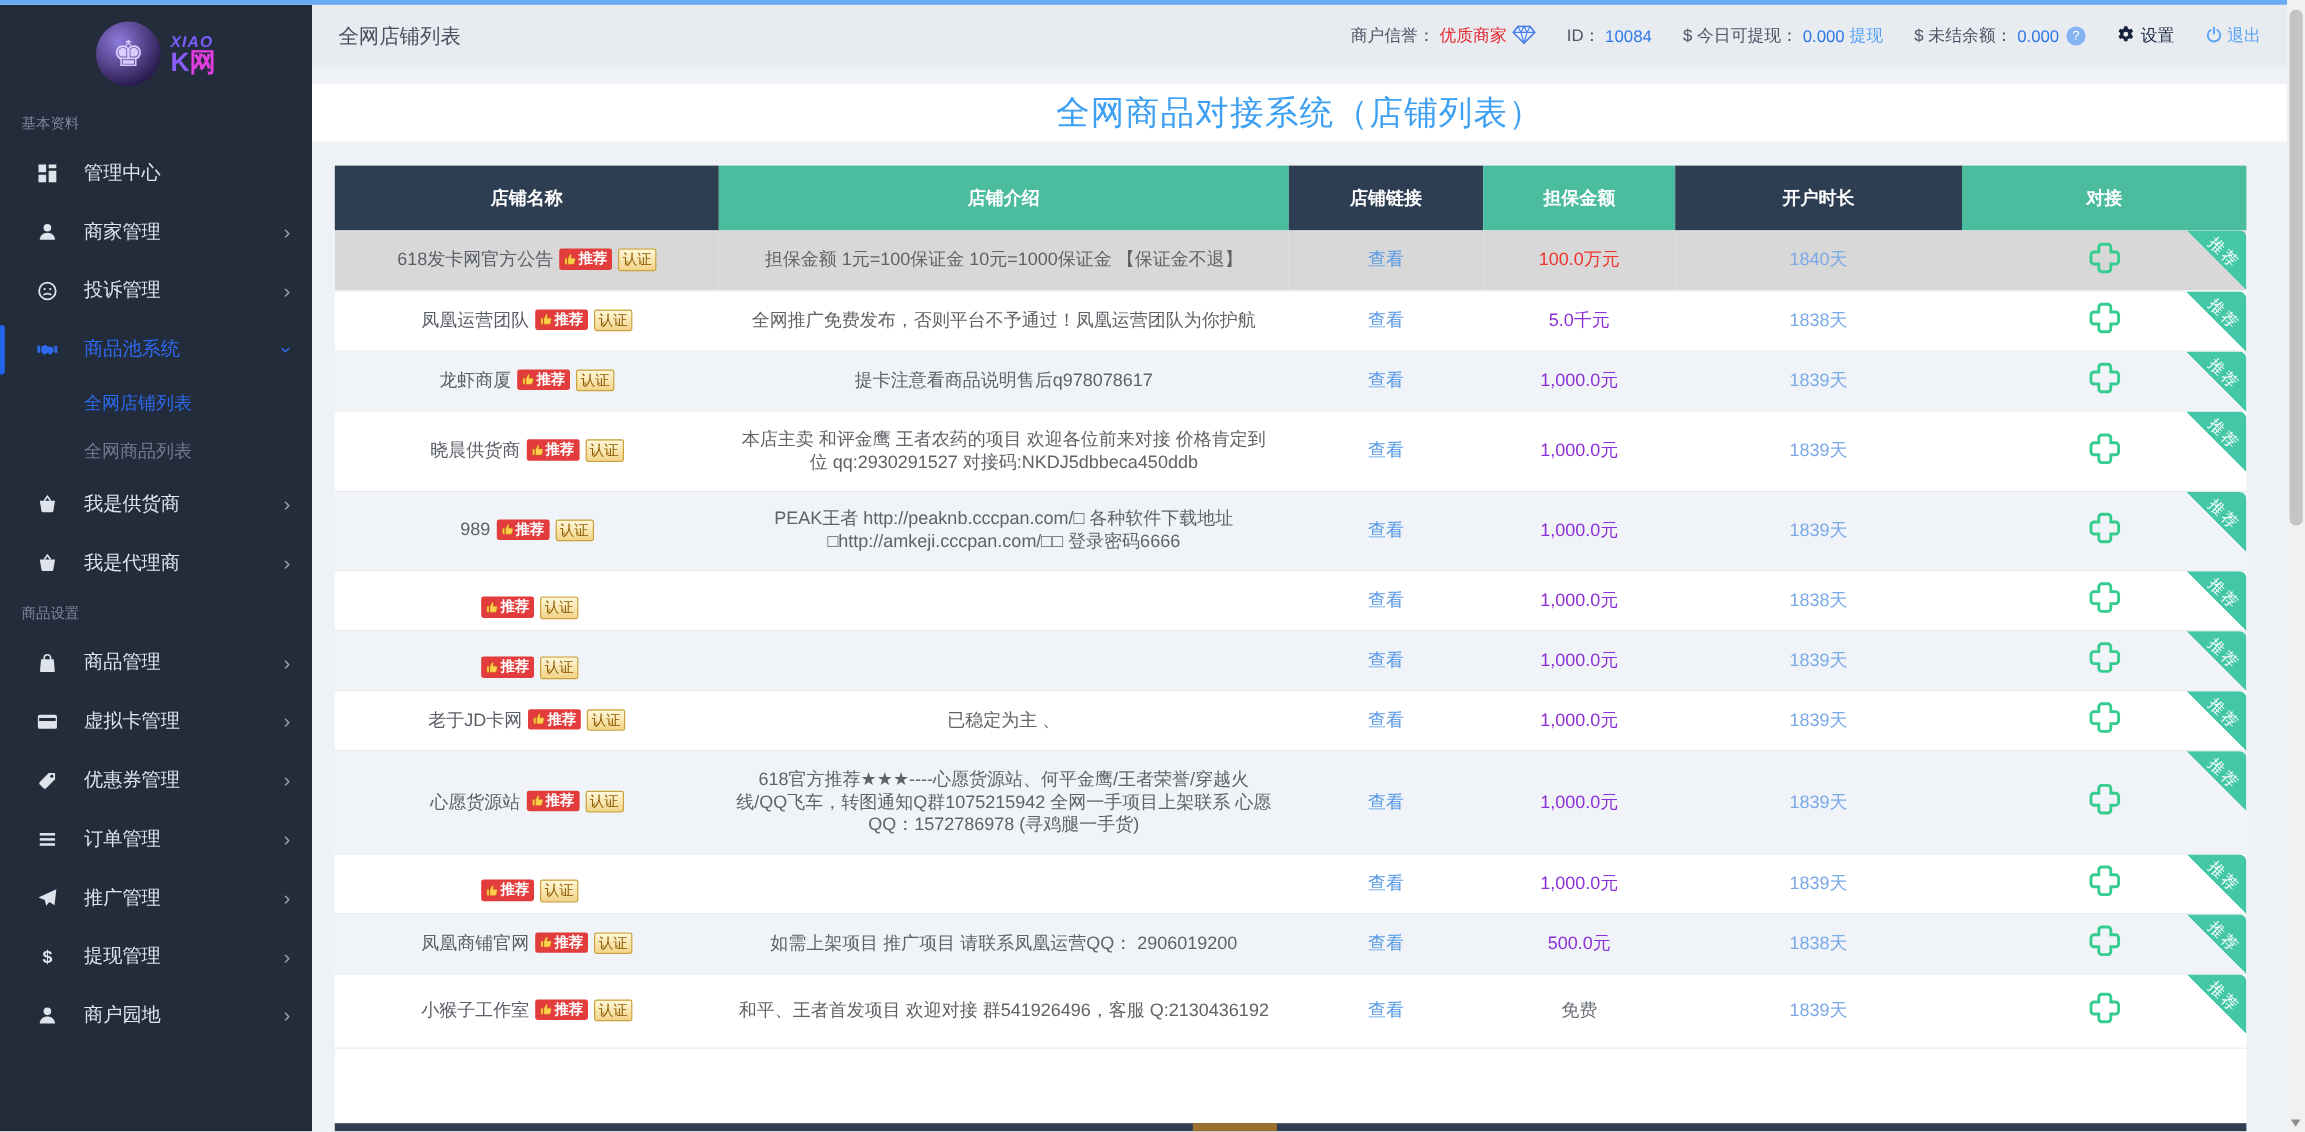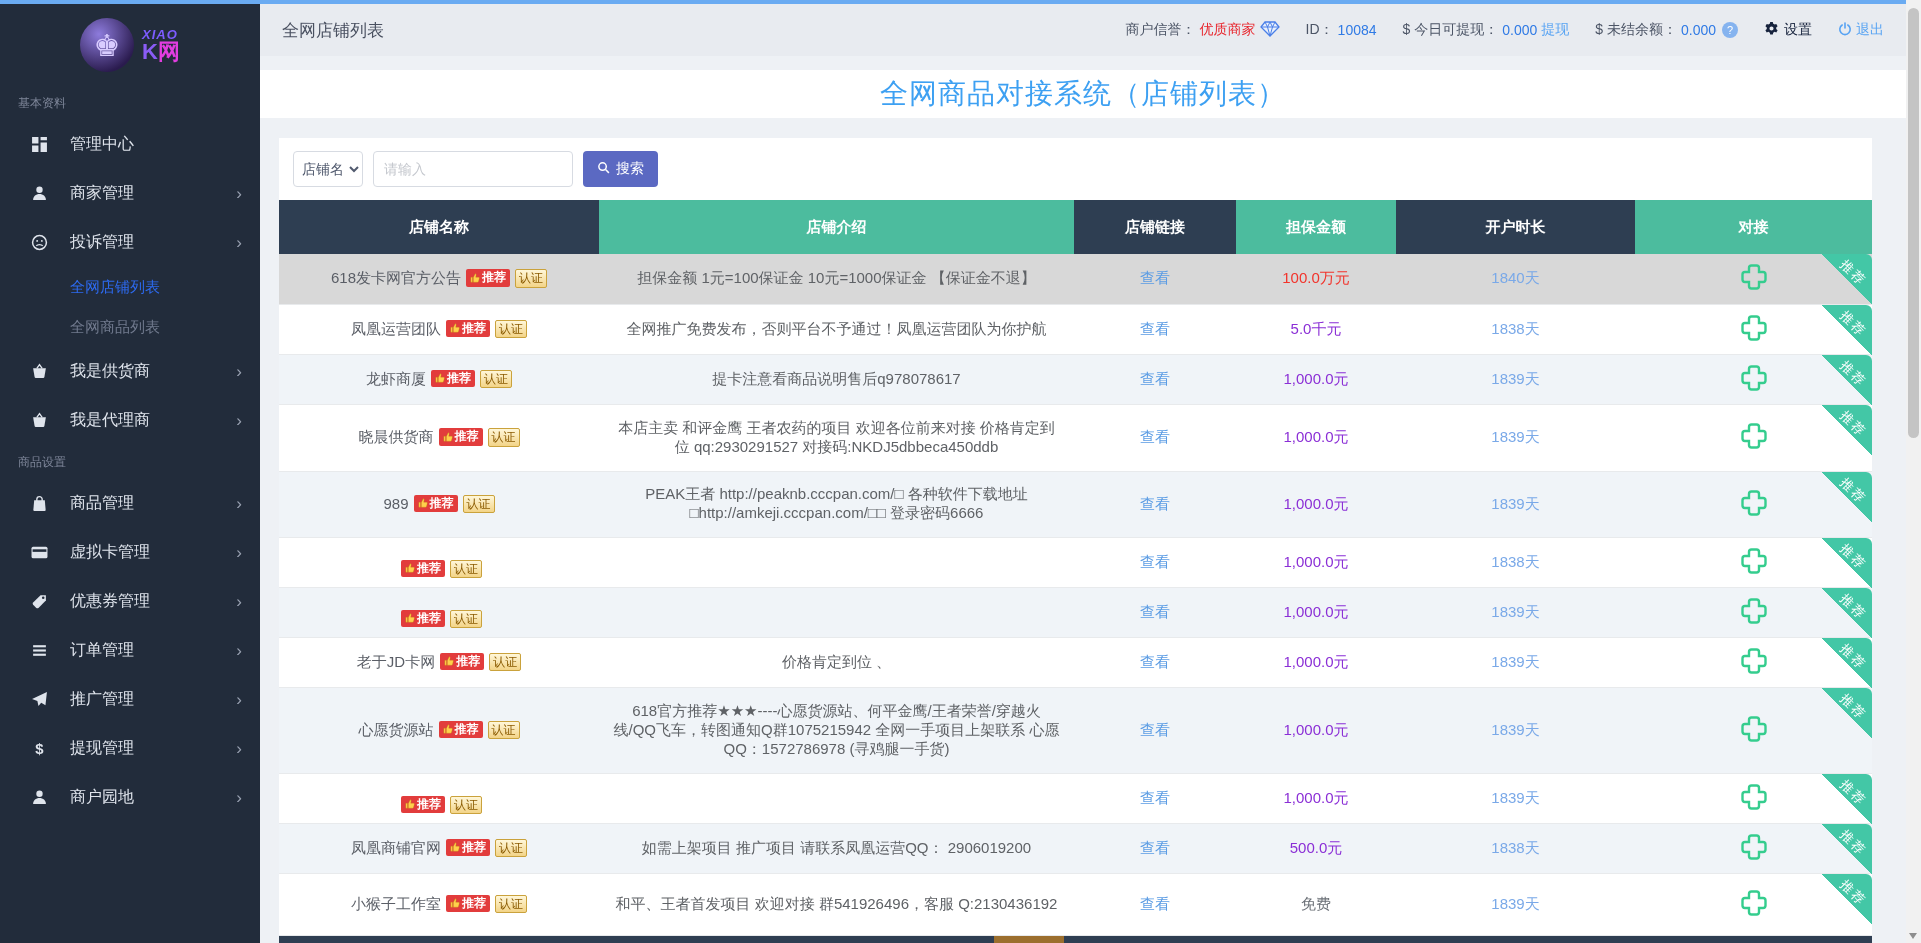--- a/index.html
+++ b/index.html
@@ -122,20 +122,29 @@
             <svg viewBox="0 0 16 16" fill="none" stroke="currentColor">
               <circle cx="8" cy="8" r="6.5" stroke-width="1.4"></circle>
               <circle cx="5.8" cy="6.5" r=".9" fill="currentColor" stroke="none"></circle>
               <circle cx="10.2" cy="6.5" r=".9" fill="currentColor" stroke="none"></circle>
               <path d="M5 11.2c1-1.6 5-1.6 6 0" stroke-width="1.3"></path>
             </svg>
           </span>
           <span>投诉管理</span>
           <span class="chev">›</span>
         </div>
+        <div class="nav-item active">
+          <span class="nav-ic">
+            <svg viewBox="0 0 20 14" fill="currentColor">
+              <path d="M0 3h3v7H0zM17 3h3v7h-3zM4 9V4l4-2 3 2h2l3 1v4l-3 3-3-2-3 2z"></path>
+            </svg>
+          </span>
+          <span>商品池系统</span>
+          <span class="chev">›</span>
+        </div>
         <div class="nav-sub active">全网店铺列表</div>
         <div class="nav-sub">全网商品列表</div>
         <div class="nav-item">
           <span class="nav-ic">
             <svg viewBox="0 0 16 16">
               <path d="M5.5 5L8 1.5 10.5 5" fill="none" stroke="currentColor" stroke-width="1.3"></path>
               <path d="M2 5h12l-1.4 8.2c-.1.5-.5.8-1 .8H4.4c-.5 0-.9-.3-1-.8z" fill="currentColor"></path>
             </svg>
           </span>
           <span>我是供货商</span>
@@ -263,31 +272,20 @@
         <span>退出</span>
       </span>
     </div>
   </div>
 
   <div class="titleband">
     <div class="pagetitle">全网商品对接系统（店铺列表）</div>
   </div>
 
   <div class="card">
-    <div class="searchrow">
-      <select class="fieldsel" id="field-select"><option>店铺名</option></select>
-      <input class="kwinput" placeholder="请输入" style="">
-      <button class="searchbtn">
-        <span><svg width="13" height="13" viewBox="0 0 14 14" fill="none" stroke="#fff" stroke-width="1.6">
-              <circle cx="6" cy="6" r="4"></circle>
-              <path d="M9.2 9.2l3.6 3.6"></path>
-            </svg></span>
-        <span>搜索</span>
-      </button>
-    </div>
     <table class="shops">
       <colgroup>
           <col class="c1">
           <col class="c2">
           <col class="c3">
           <col class="c4">
           <col class="c5">
           <col class="c6">
         </colgroup>
       <thead>
@@ -503,21 +501,21 @@
         <span class="shop-name">老于JD卡网</span>
         <span class="badge-rec">
                   <svg width="10" height="10" viewBox="0 0 12 12">
                     <path d="M1 5h2v6H1zM4 11V5.5L6.2 1c.9 0 1.4.7 1.2 1.5L6.9 5h3.3c.7 0 1.2.7 1 1.4l-1 3.8c-.2.5-.6.8-1.1.8z" fill="#ffd04c" stroke="#b8860b" stroke-width=".4"></path>
                   </svg>
                   <b>推荐</b>
                 </span>
         <span class="badge-cert">认证</span>
       </span>
     </td>
-    <td class="shop-intro">价格肯定到位 、</td>
+    <td class="shop-intro">已稳定为主 、</td>
     <td><span class="view-link">查看</span></td>
     <td><span class="amount purple">1,000.0元</span></td>
     <td><span class="days">1839天</span></td>
     <td>
       <span class="connect">
                 <svg width="30" height="30" viewBox="0 0 30 30" fill="none" stroke="#35cd8e" stroke-width="2.4">
                   <path d="M12.5 3.5h5A2.5 2.5 0 0 1 20 6v4h4a2.5 2.5 0 0 1 2.5 2.5v5A2.5 2.5 0 0 1 24 20h-4v4a2.5 2.5 0 0 1-2.5 2.5h-5A2.5 2.5 0 0 1 10 24v-4H6a2.5 2.5 0 0 1-2.5-2.5v-5A2.5 2.5 0 0 1 6 10h4V6a2.5 2.5 0 0 1 2.5-2.5z"></path>
                 </svg>
               </span>
       <span class="ribbon">

